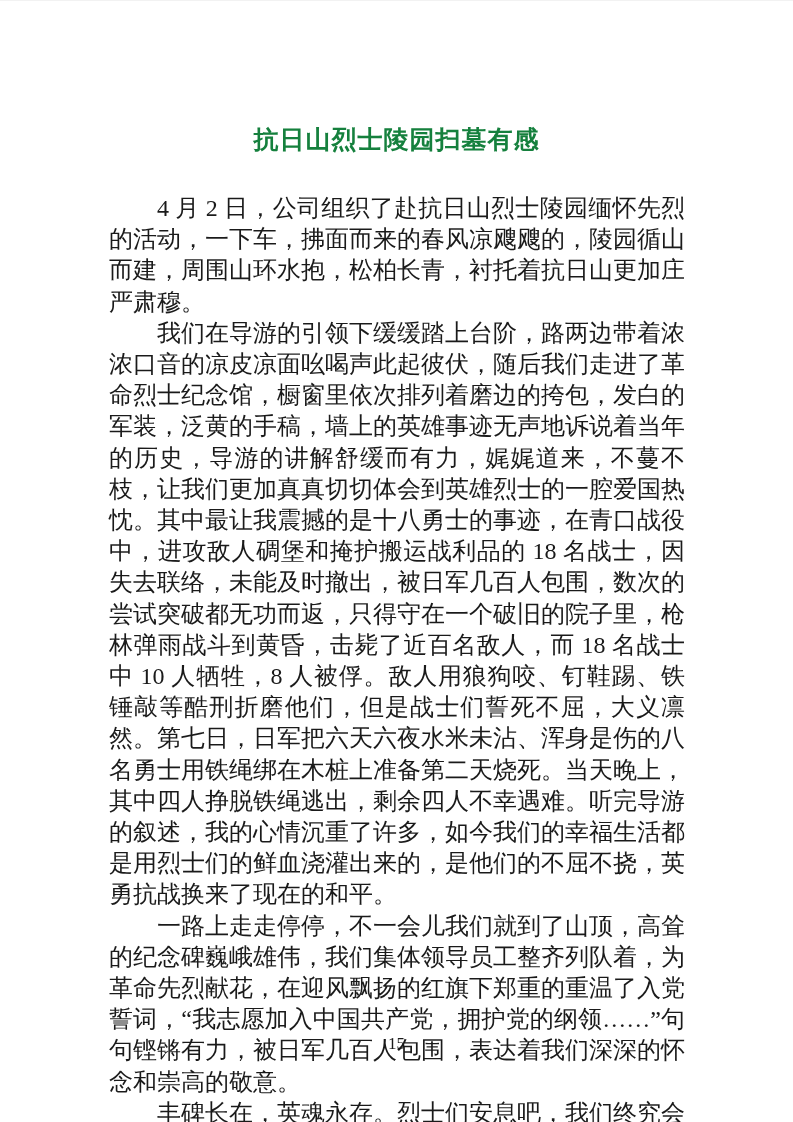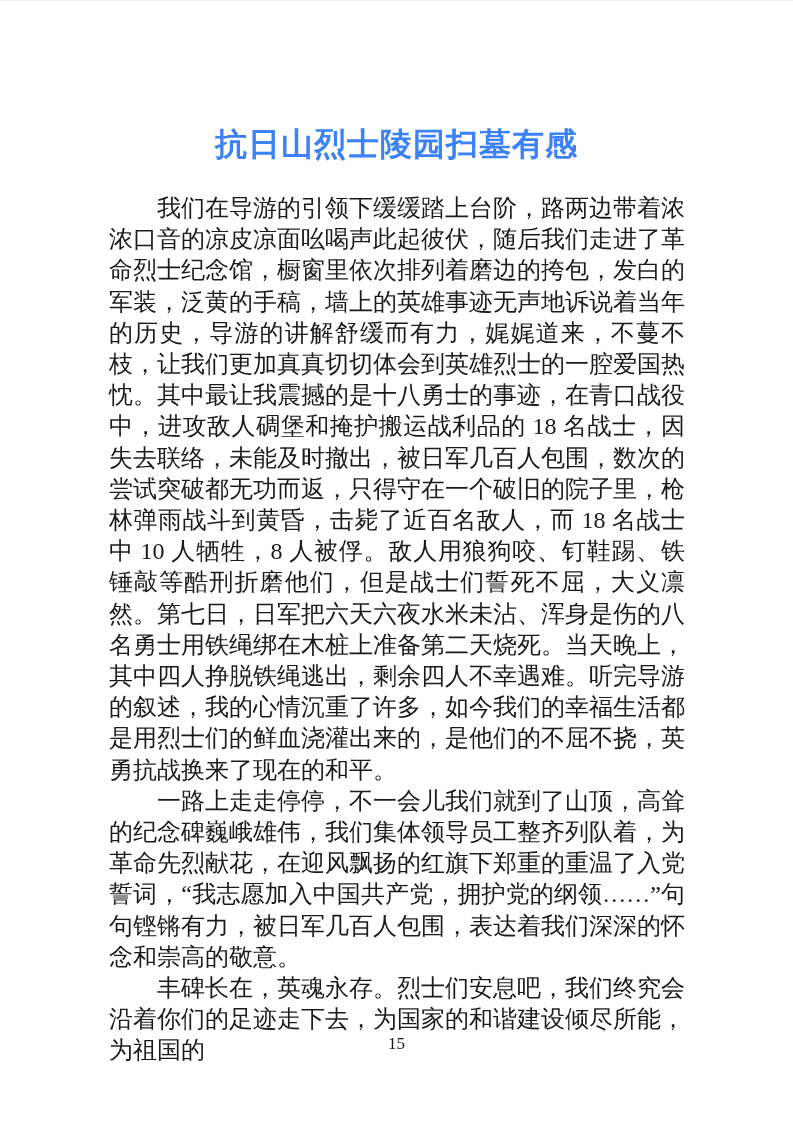--- a/index.html
+++ b/index.html
@@ -18,23 +18,23 @@
     }
     .doc-title {
       position: absolute;
       top: 122px;
       left: 0;
       right: 0;
       margin: 0;
       text-align: center;
       font-family: "Liberation Sans", "DejaVu Sans", sans-serif;
       font-weight: 600;
-      font-size: 32px;
+      font-size: 25px;
       letter-spacing: 1px;
-      color: #3b82f6;
+      color: #15803d;
     }
     .doc-body {
       position: absolute;
       left: 109px;
       top: 192px;
       width: 576px;
       font-family: "Liberation Serif", "DejaVu Serif", serif;
       font-size: 24px;
       line-height: 31.2px;
       color: #1a1a1a;
@@ -58,20 +58,21 @@
     }
   </style>
 </head>
 <body>
 
 <div class="page">
 
   <h1 class="doc-title">抗日山烈士陵园扫墓有感</h1>
 
   <div class="doc-body">
+    <p>4 月 2 日，公司组织了赴抗日山烈士陵园缅怀先烈的活动，一下车，拂面而来的春风凉飕飕的，陵园循山而建，周围山环水抱，松柏长青，衬托着抗日山更加庄严肃穆。</p>
     <p>我们在导游的引领下缓缓踏上台阶，路两边带着浓浓口音的凉皮凉面吆喝声此起彼伏，随后我们走进了革命烈士纪念馆，橱窗里依次排列着磨边的挎包，发白的军装，泛黄的手稿，墙上的英雄事迹无声地诉说着当年的历史，导游的讲解舒缓而有力，娓娓道来，不蔓不枝，让我们更加真真切切体会到英雄烈士的一腔爱国热忱。其中最让我震撼的是十八勇士的事迹，在青口战役中，进攻敌人碉堡和掩护搬运战利品的 18 名战士，因失去联络，未能及时撤出，被日军几百人包围，数次的尝试突破都无功而返，只得守在一个破旧的院子里，枪林弹雨战斗到黄昏，击毙了近百名敌人，而 18 名战士中 10 人牺牲，8 人被俘。敌人用狼狗咬、钉鞋踢、铁锤敲等酷刑折磨他们，但是战士们誓死不屈，大义凛然。第七日，日军把六天六夜水米未沾、浑身是伤的八名勇士用铁绳绑在木桩上准备第二天烧死。当天晚上，其中四人挣脱铁绳逃出，剩余四人不幸遇难。听完导游的叙述，我的心情沉重了许多，如今我们的幸福生活都是用烈士们的鲜血浇灌出来的，是他们的不屈不挠，英勇抗战换来了现在的和平。</p>
     <p>一路上走走停停，不一会儿我们就到了山顶，高耸的纪念碑巍峨雄伟，我们集体领导员工整齐列队着，为革命先烈献花，在迎风飘扬的红旗下郑重的重温了入党誓词，“我志愿加入中国共产党，拥护党的纲领……”句句铿锵有力，被日军几百人包围，表达着我们深深的怀念和崇高的敬意。</p>
     <p>丰碑长在，英魂永存。烈士们安息吧，我们终究会沿着你们的足迹走下去，为国家的和谐建设倾尽所能，为祖国的</p>
   </div>
 
   <div class="page-number">15</div>
 
 </div>
 
 </body></html>

